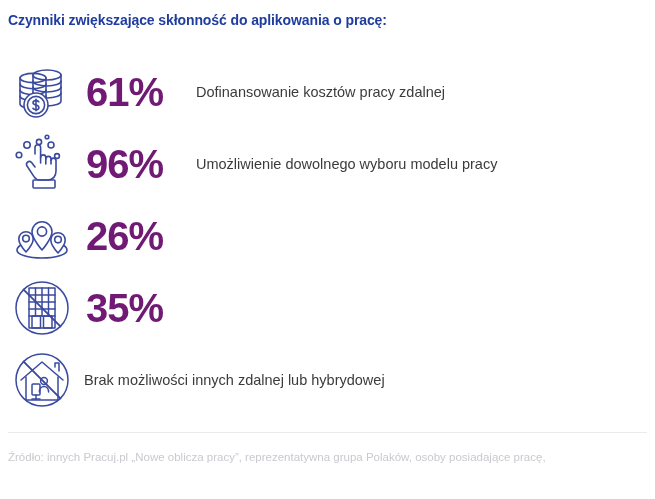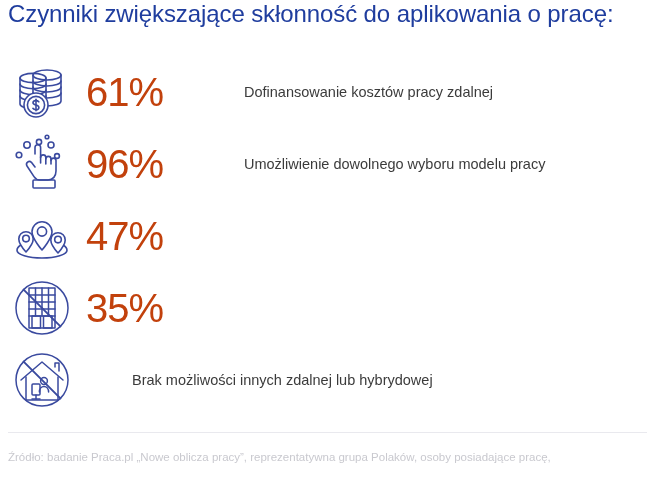--- a/index.html
+++ b/index.html
@@ -20,24 +20,24 @@
     width: 655px;
     height: 499px;
     position: relative;
     box-sizing: border-box;
   }
 
   
   .title {
     position: absolute;
     left: 8px;
-    top: 0;
+    top: 12px;
     width: 640px;
-    font-size: 24px;
-    font-weight: normal;
+    font-size: 14px;
+    font-weight: bold;
     color: #1f3d9e;
     letter-spacing: -0.1px;
     white-space: nowrap;
   }
 
   
   .rows {
     position: absolute;
     left: 0;
     top: 56px;
@@ -59,37 +59,36 @@
     justify-content: center;
   }
   .icon-cell svg {
     display: block;
   }
 
   .pct-cell {
     width: 112px;
     min-width: 112px;
     font-size: 40px;
-    font-weight: normal;
-    color: #c2410c;
+    font-weight: bold;
+    color: #701a75;
     letter-spacing: -1px;
     line-height: 1;
     text-align: left;
     padding-left: 2px;
     box-sizing: border-box;
   }
 
   .label-cell {
     flex: 1;
     font-size: 14.5px;
     color: #3b3b3b;
     line-height: 1.25;
     padding-right: 10px;
     white-space: nowrap;
-    margin-left: 48px;
   }
 
   
   .divider {
     position: absolute;
     left: 8px;
     top: 432px;
     width: 639px;
     height: 1px;
     background: #e9e9ee;
@@ -174,21 +173,21 @@
           <path d="M31 45c0 0-10-11.4-10-18.2A10 10 0 0 1 41 26.8C41 33.6 31 45 31 45z" fill="#ffffff"></path>
           <circle cx="31" cy="26.5" r="4.6"></circle>
 
           <path d="M15 47c0 0-7.2-8.2-7.2-13.1A7.2 7.2 0 0 1 22.2 33.9C22.2 38.8 15 47 15 47z" fill="#ffffff"></path>
           <circle cx="15" cy="33.6" r="3.3"></circle>
 
           <path d="M47 48c0 0-7.2-8.2-7.2-13.1A7.2 7.2 0 0 1 54.2 34.9C54.2 39.8 47 48 47 48z" fill="#ffffff"></path>
           <circle cx="47" cy="34.6" r="3.3"></circle>
         </svg>
       </div>
-      <div class="pct-cell">47%</div>
+      <div class="pct-cell">26%</div>
     </div>
 
     <div class="row">
       <div class="icon-cell">
         <svg width="62" height="62" viewBox="0 0 62 62" fill="none" stroke="#3a4a9f" stroke-width="1.5" stroke-linecap="round" stroke-linejoin="round">
           <circle cx="31" cy="31" r="26"></circle>
 
           <rect x="18" y="11" width="26" height="40"></rect>
 
           <path d="M18 18h26M18 25h26M18 32h26M18 39h26"></path>
@@ -223,16 +222,16 @@
         </svg>
       </div>
       <div class="label-cell">Brak możliwości innych zdalnej lub hybrydowej</div>
     </div>
 
   </div>
 
   <div class="divider"></div>
 
   <div class="source">
-    <span>Źródło: badanie Praca.pl „Nowe oblicza pracy”, reprezentatywna grupa Polaków, osoby posiadające pracę,</span>
+    <span>Źródło: innych Pracuj.pl „Nowe oblicza pracy”, reprezentatywna grupa Polaków, osoby posiadające pracę,</span>
   </div>
 
 </div>
 
 </body></html>

